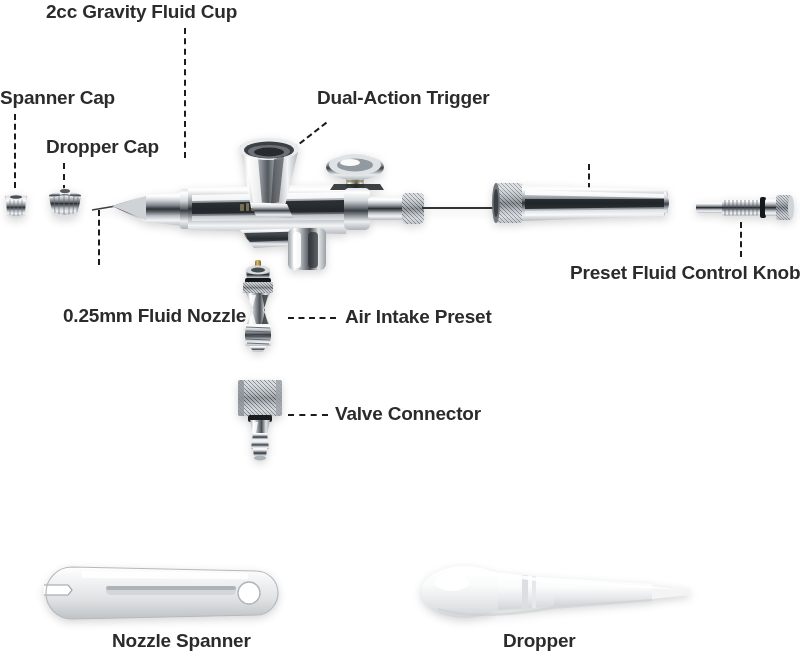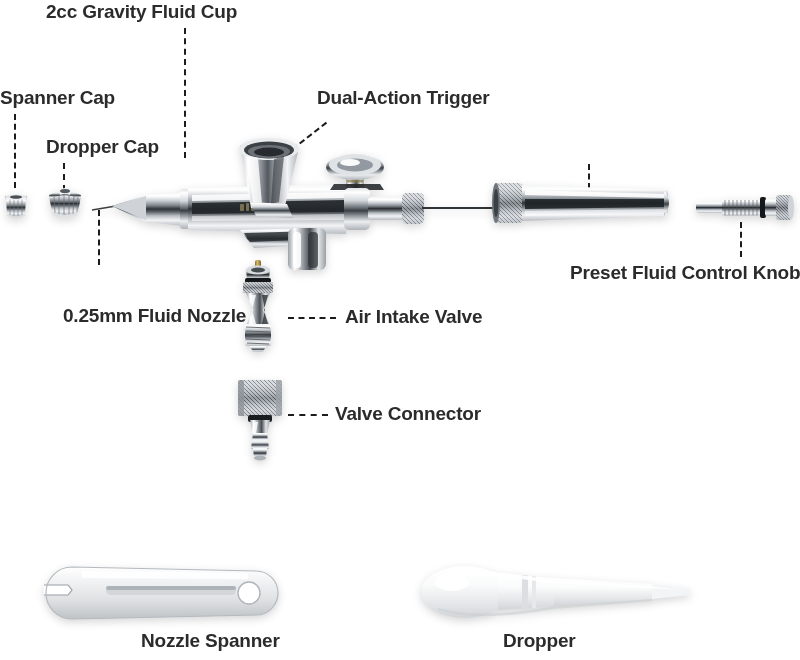--- a/index.html
+++ b/index.html
@@ -132,25 +132,25 @@
 
   <div class="label" style="left:46px; top:137px;">Dropper Cap</div>
 
   <div class="label" style="left:317px; top:88px;">Dual-Action Trigger</div>
 
 
   <div class="label" style="left:63px; top:270px;margin-top:36px;">0.25mm Fluid Nozzle</div>
 
   <div class="label" style="left:570px; top:263px;">Preset Fluid Control Knob</div>
 
-  <div class="label" style="left:345px; top:307px;">Air Intake Valve</div>
+  <div class="label" style="left:345px; top:307px;">Air Intake Preset</div>
 
   <div class="label" style="left:335px; top:404px;">Valve Connector</div>
 
-  <div class="label" style="left:112px; top:631px;margin-left:29px;">Nozzle Spanner</div>
+  <div class="label" style="left:112px; top:631px;">Nozzle Spanner</div>
 
   <div class="label" style="left:503px; top:631px;text-align:center;">Dropper</div>
 
   <div class="leader v" style="left:184px; top:28px; height:130px;"></div>
 
   <div class="leader v" style="left:14px; top:114px; height:74px;"></div>
 
   <div class="leader v" style="left:63px; top:163px; height:28px;"></div>
 
   <div class="leader diag" style="left:277px; top:160px; width:62px; transform:rotate(-38deg);"></div>

